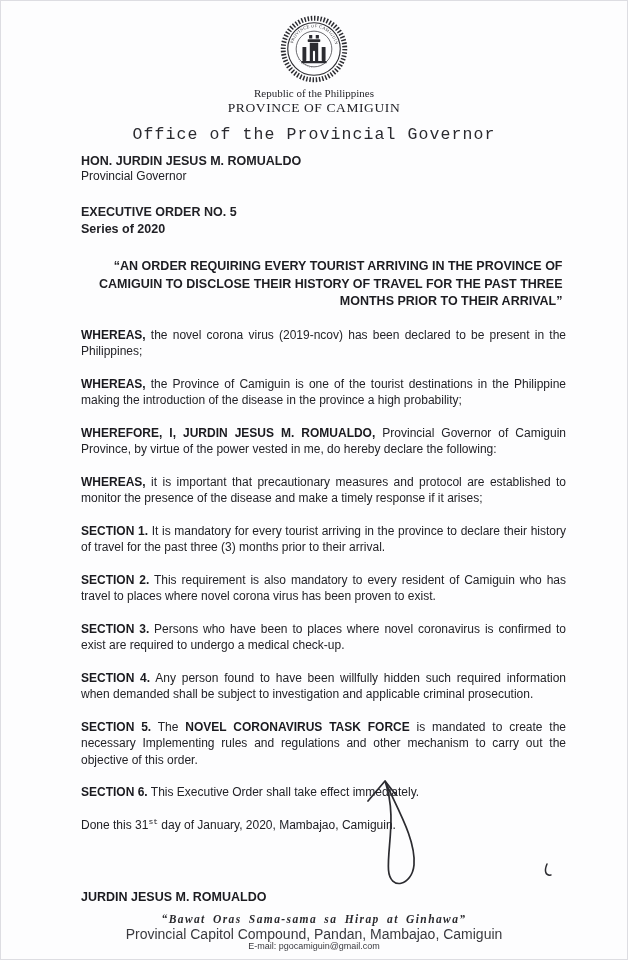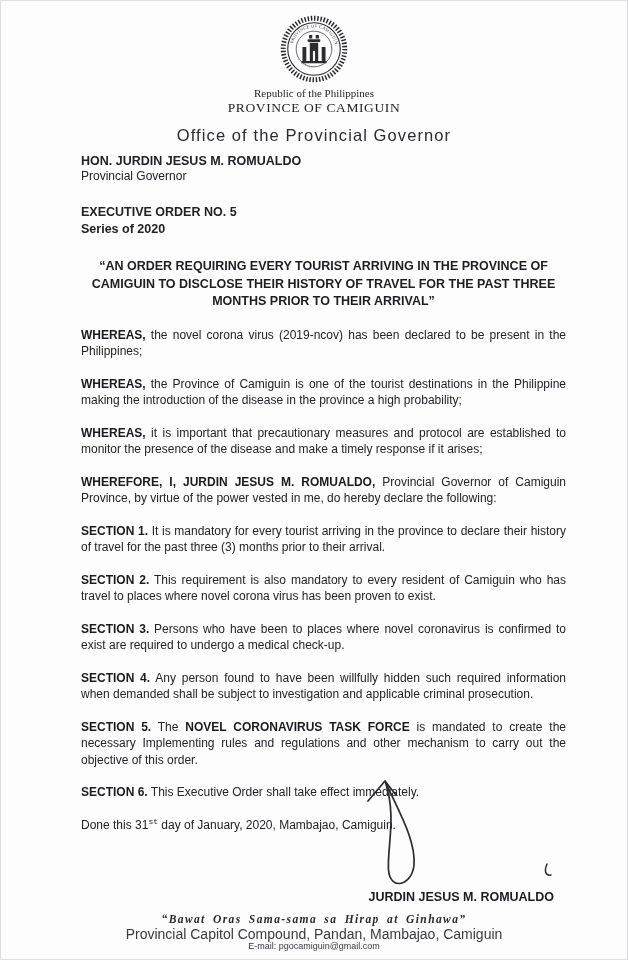--- a/index.html
+++ b/index.html
@@ -19,40 +19,40 @@
   .republic{
     font-family:"Liberation Serif", serif;
     font-size:11px; line-height:13px; margin-top:3px; color:#26262b;
   }
   .province{
     font-family:"Liberation Serif", serif;
     font-size:13.5px; line-height:15px; letter-spacing:.6px; color:#222227;
   }
   .office{
     font-size:16.5px; line-height:20px; margin-top:10px;
-    letter-spacing:1.1px; color:#2a2a2f;
+    letter-spacing:1.1px; color:#2a2a2f;font-family:Liberation Mono, monospace;
   }
   .content{ margin:0 80px 0 80px; width:485px; }
   .official-block{ margin-top:8px; }
   .official-name{ font-weight:bold; font-size:12.5px; line-height:16px; }
   .official-title{ font-size:12px; line-height:15px; }
   .order-heading{ text-align:left; margin-top:20px; font-weight:bold;
     font-size:12.5px; line-height:17px; }
   .order-title{
-    margin:20px auto 0 auto; width:478px; text-align:center;
+    margin:20px auto 0 auto; width:478px; text-align:right;
     font-weight:bold; font-size:12.5px; line-height:17.5px; color:#1d1d22;
   }
   .para{
     margin-top:16px; font-size:12px; line-height:16.5px;
     text-align:justify; color:#232328;
   }
   .para b{ color:#1a1a1f; }
   .closing-line{ margin-top:16px; font-size:12px; line-height:16.5px; }
   .closing-line sup{ font-size:8px; line-height:0;font-family:Liberation Mono, monospace; }
-  .sig-name-row{ margin-top:56px; text-align:right; padding-right:12px;
+  .sig-name-row{ margin-top:56px; text-align:left; padding-right:12px;
     font-weight:bold; font-size:12.5px; line-height:17px; color:#1c1c21; }
   .footer{ text-align:center; }
   .tagline{
     margin-top:6px;
     font-family:"Liberation Serif", serif;
     font-weight:bold; font-style:italic;
     font-size:11.5px; line-height:14px; letter-spacing:1.4px; word-spacing:3px;
     color:#2a2a2e;
   }
   .address{ font-size:14px; line-height:11.5px; margin-top:3px; color:#3a3a3f; }
@@ -103,22 +103,22 @@
 
     <div class="order-heading">
       <div>EXECUTIVE ORDER NO. 5</div>
       <div>Series of 2020</div>
     </div>
 
     <div class="order-title">“AN ORDER REQUIRING EVERY TOURIST ARRIVING IN THE PROVINCE OF CAMIGUIN TO DISCLOSE THEIR HISTORY OF TRAVEL FOR THE PAST THREE MONTHS PRIOR TO THEIR ARRIVAL”</div>
 
     <div class="para"><b>WHEREAS,</b><span> the novel corona virus (2019-ncov) has been declared to be present in the Philippines;</span></div>
     <div class="para"><b>WHEREAS,</b><span> the Province of Camiguin is one of the tourist destinations in the Philippine making the introduction of the disease in the province a high probability;</span></div>
+    <div class="para"><b>WHEREFORE, I, JURDIN JESUS M. ROMUALDO,</b><span> Provincial Governor of Camiguin Province, by virtue of the power vested in me, do hereby declare the following:</span></div>
     <div class="para"><b>WHEREAS,</b><span> it is important that precautionary measures and protocol are established to monitor the presence of the disease and make a timely response if it arises;</span></div>
-    <div class="para"><b>WHEREFORE, I, JURDIN JESUS M. ROMUALDO,</b><span> Provincial Governor of Camiguin Province, by virtue of the power vested in me, do hereby declare the following:</span></div>
     <div class="para"><b>SECTION 1.</b><span>  It is mandatory for every tourist arriving in the province to declare their history of travel for the past three (3) months prior to their arrival.</span></div>
     <div class="para"><b>SECTION 2.</b><span> This requirement is also mandatory to every resident of Camiguin who has travel to places where novel corona virus has been proven to exist.</span></div>
     <div class="para"><b>SECTION 3.</b><span>  Persons who have been to places where novel coronavirus is confirmed to exist are required to undergo a medical check-up.</span></div>
     <div class="para"><b>SECTION 4.</b><span>  Any person found to have been willfully hidden such required information when demanded shall be subject to investigation and applicable criminal prosecution.</span></div>
     <div class="para"><b>SECTION 5.</b><span>  The </span><b>NOVEL CORONAVIRUS TASK FORCE</b><span> is mandated to create the necessary Implementing rules and regulations and other mechanism to carry out the objective of this order.</span></div>
     <div class="para"><b>SECTION 6.</b><span>  This Executive Order shall take effect immediately.</span></div>
 
     <div class="closing-line"><span>Done this 31</span><sup>st</sup><span> day of January, 2020, Mambajao, Camiguin.</span></div>
 
     <div class="sig-name-row">

